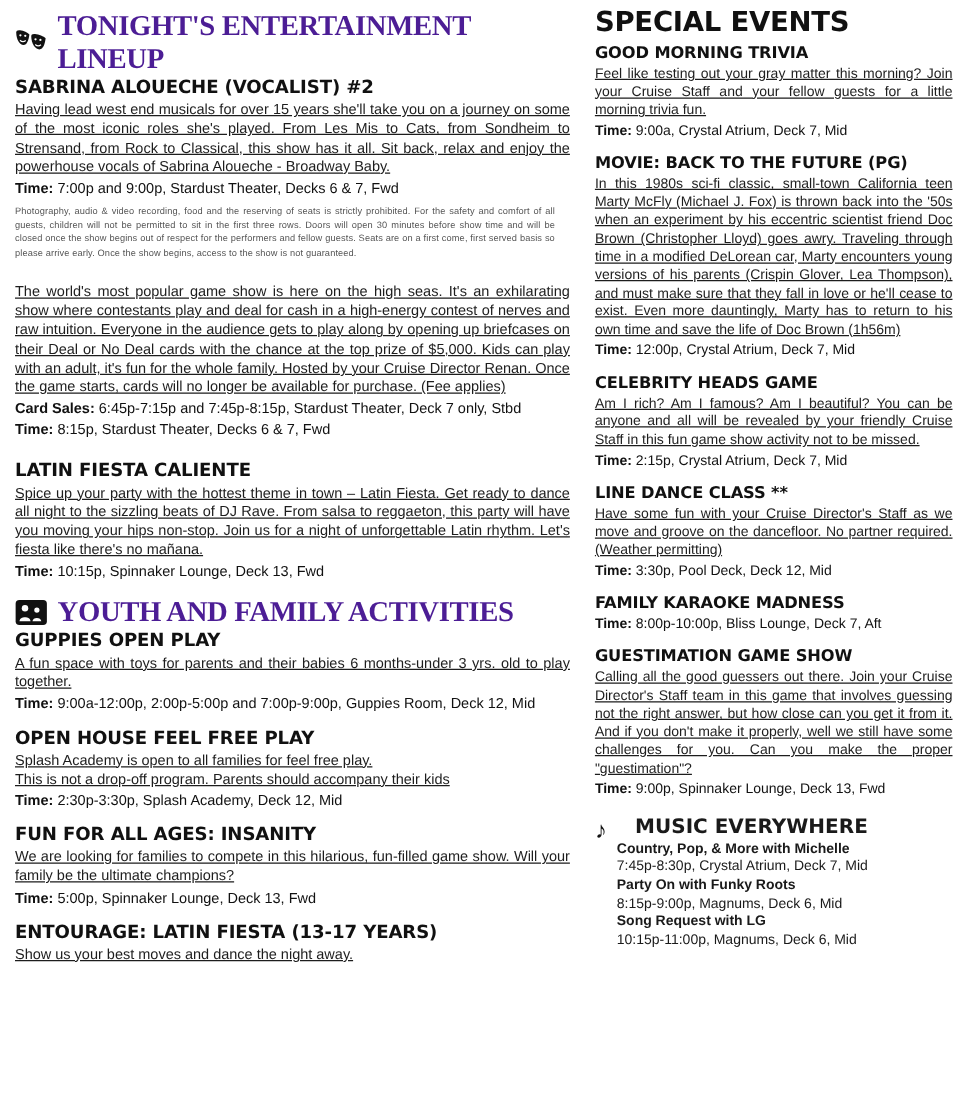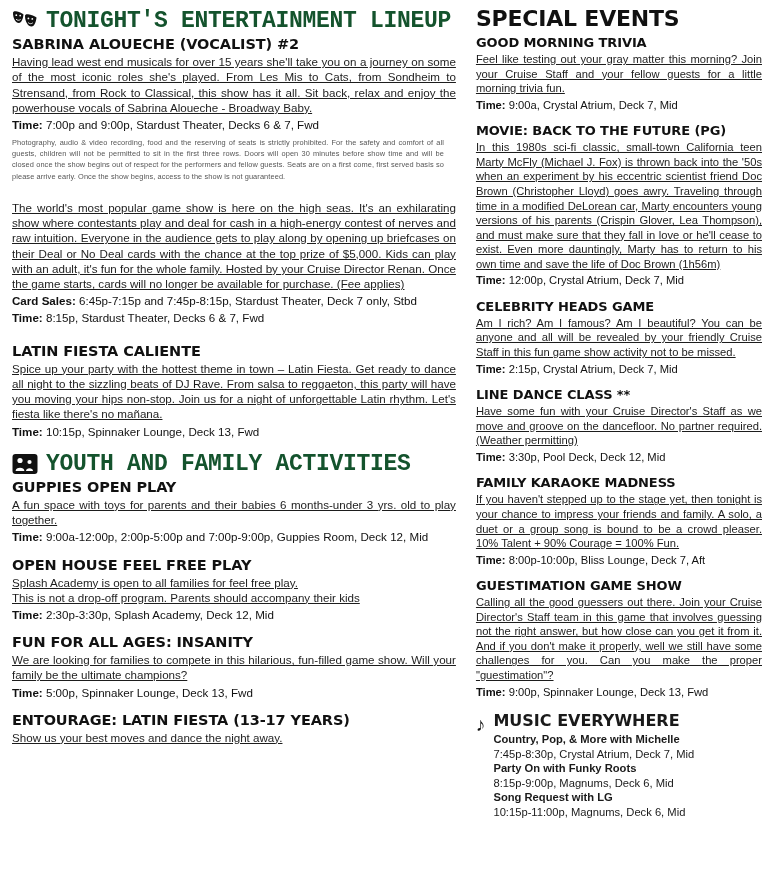--- a/index.html
+++ b/index.html
@@ -34,26 +34,26 @@
   }
 
   
   .section-head {
     display: flex;
     align-items: center;
     gap: 8px;
     margin: 2px 0 2px 0;
   }
   .section-head h1 {
-    font-family: Liberation Mono, monospace;
+    font-family: Liberation Serif, serif;
     font-size: 23px;
     font-weight: 700;
     letter-spacing: -0.3px;
     margin: 0;
-    color: #14532d;
+    color: #4c1d95;
   }
   .sec-icon {
     width: 26px;
     height: 22px;
     flex: 0 0 auto;
     position: relative;
   }
   .sec-icon svg { display: block; }
 
   .right-head h1 {
@@ -121,20 +121,21 @@
     font-size: 19px;
     line-height: 1;
     color: #111;
     padding-top: 4px;
   }
   .music-box h2 {
     font-family: "DejaVu Sans", sans-serif;
     font-size: 16px;
     font-weight: 700;
     margin: 0 0 2px 0;
+    text-align: right;
   }
   .music-line {
     font-size: 11.2px;
     line-height: 1.3;
     margin: 0;
   }
   .music-line.bold { font-weight: 700; }
 
   .spacer-sm { height: 6px; }
 </style>
@@ -281,21 +282,20 @@
       <h2>LINE DANCE CLASS **</h2>
       <p class="desc">Have some fun with your Cruise Director's Staff as we move and groove on the dancefloor. No partner required. (Weather permitting)</p>
       <p class="time">
         <b>Time:</b>
         <span>3:30p, Pool Deck, Deck 12, Mid</span>
       </p>
     </div>
 
     <div class="event">
       <h2>FAMILY KARAOKE MADNESS</h2>
-      <p class="desc">If you haven't stepped up to the stage yet, then tonight is your chance to impress your friends and family. A solo, a duet or a group song is bound to be a crowd pleaser. 10% Talent + 90% Courage = 100% Fun.</p>
       <p class="time">
         <b>Time:</b>
         <span>8:00p-10:00p, Bliss Lounge, Deck 7, Aft</span>
       </p>
     </div>
 
     <div class="event">
       <h2>GUESTIMATION GAME SHOW</h2>
       <p class="desc">Calling all the good guessers out there. Join your Cruise Director's Staff team in this game that involves guessing not the right answer, but how close can you get it from it. And if you don't make it properly, well we still have some challenges for you. Can you make the proper "guestimation"?</p>
       <p class="time">

